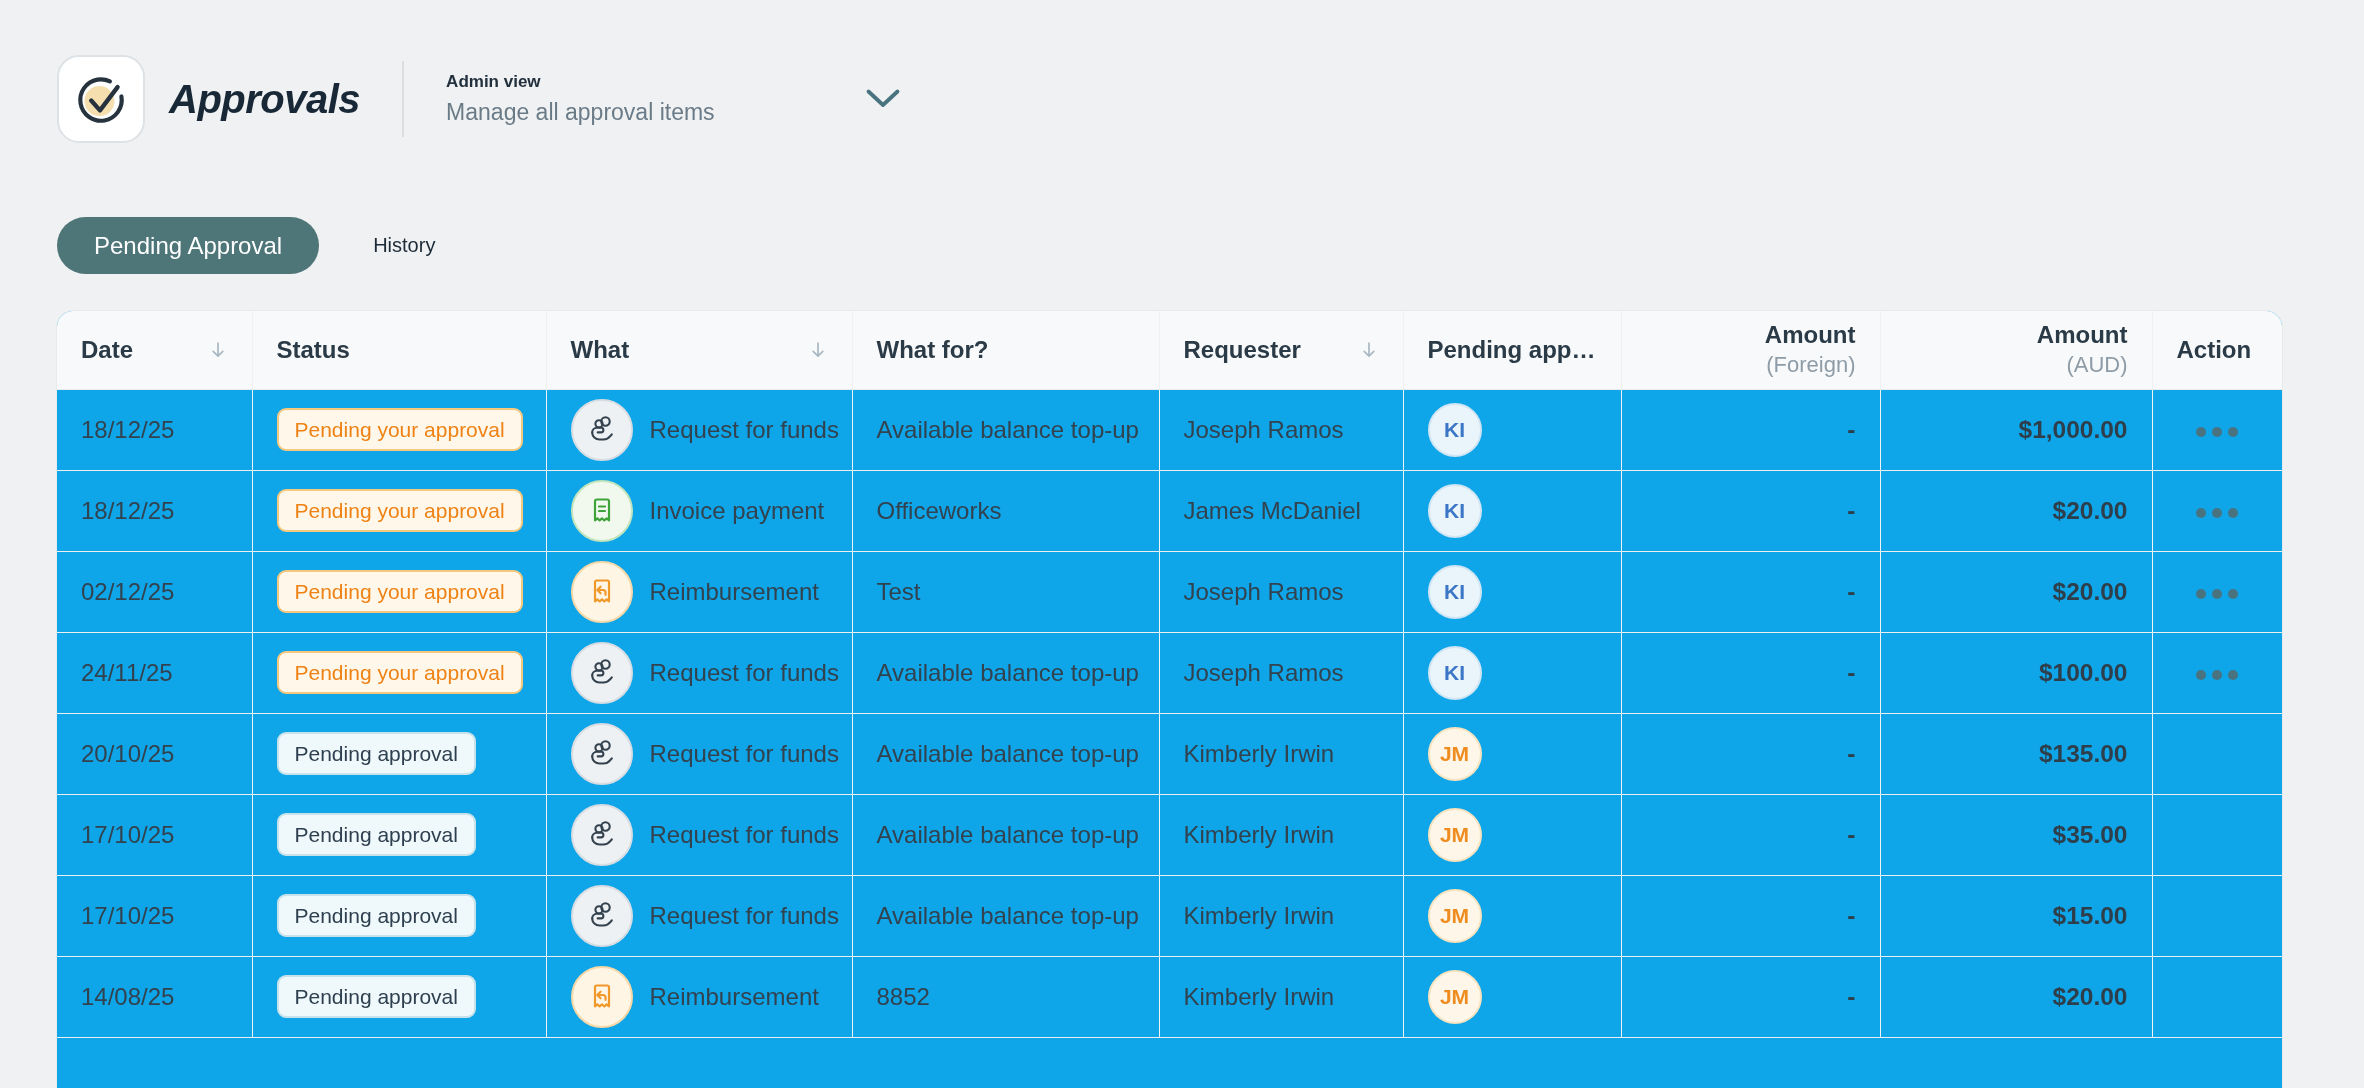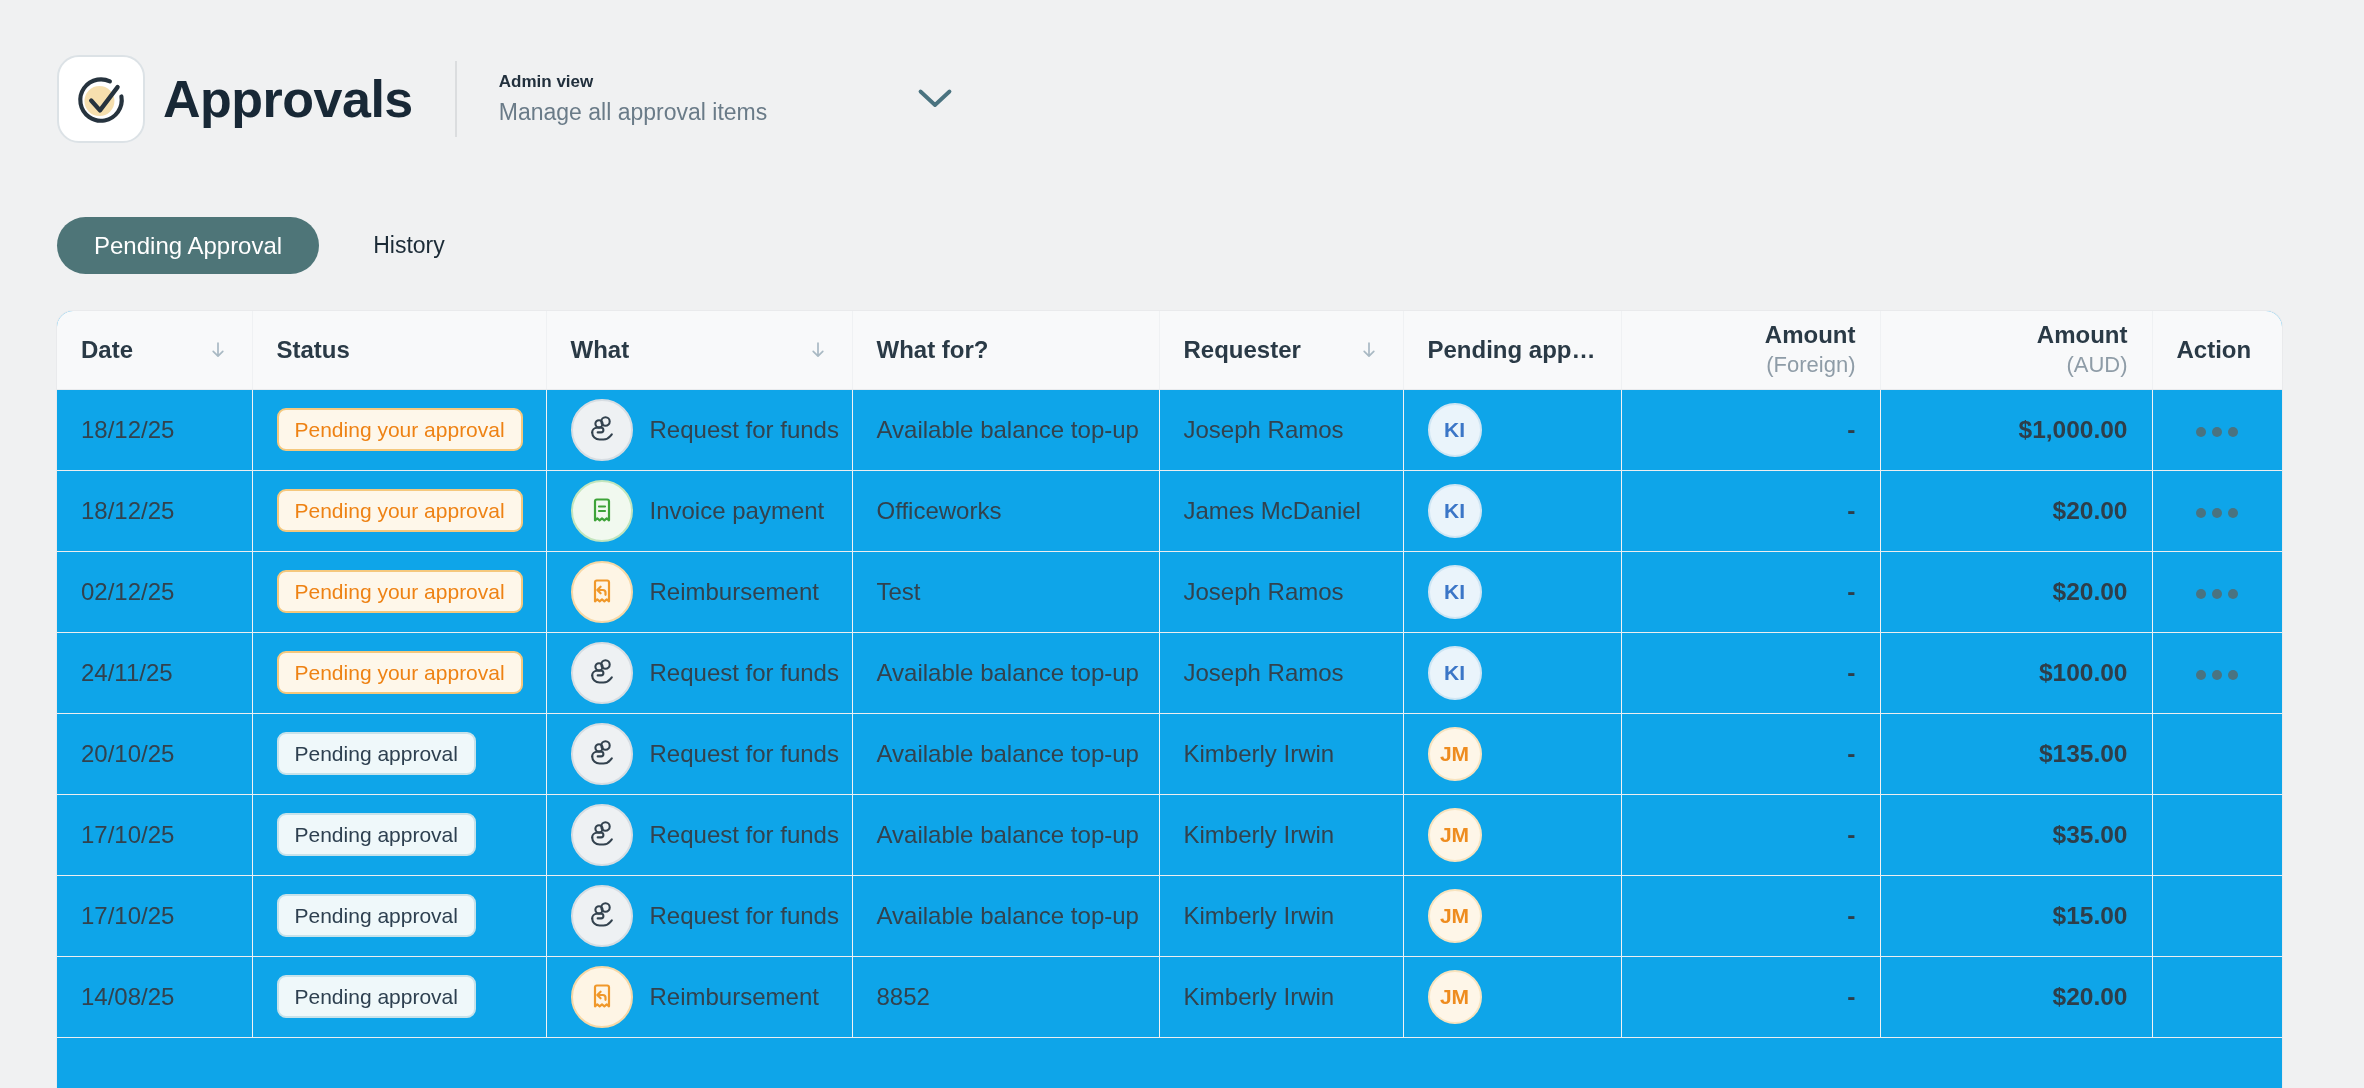--- a/index.html
+++ b/index.html
@@ -14,42 +14,42 @@
 
   
   .app-header { display:flex; align-items:center; }
   .logo-box {
     width:88px; height:88px; background:#FFFFFF;
     border:2px solid #DCE2E6; border-radius:22px;
     display:flex; align-items:center; justify-content:center;
     flex:0 0 auto;
   }
   .page-title {
-    font-size:52px; font-weight:700; color:#182836;
-    letter-spacing:-0.5px; margin-left:18px;
+    font-size:40px; font-weight:700; color:#182836;
+    letter-spacing:-0.5px; margin-left:24px;font-style:italic;
   }
   .header-divider {
     width:2px; height:76px; background:#DBDDDF; margin:0 42px; flex:0 0 auto;
   }
   .view-selector { display:flex; align-items:center; cursor:pointer; }
   .view-texts { display:flex; flex-direction:column; gap:7px; }
   .view-title { font-size:17px; font-weight:700; color:#22303D; }
   .view-subtitle { font-size:23px; color:#6A7B88; }
   .chevron { margin-left:150px; display:flex; align-items:center; }
 
   
   .tabs { display:flex; align-items:center; margin-top:74px; }
   .tab-pill {
     height:57px; padding:0 37px; border-radius:28.5px;
     background:#4E7578; color:#FFFFFF; font-size:24px;
     display:flex; align-items:center; border:none; cursor:pointer;
     font-family:inherit;
   }
   .tab-plain {
-    margin-left:54px; font-size:23px; color:#1C2B37; background:none;
+    margin-left:54px; font-size:20px; color:#1C2B37; background:none;
     border:none; cursor:pointer; font-family:inherit;
   }
 
   
   .table-card {
     margin-top:37px; width:2225px; height:777px;
     background:#0ea5e9; border-radius:16px 16px 0 0;
     overflow:hidden; box-shadow:0 0 0 1px rgba(20,40,60,0.03);
   }
   table { width:100%; border-collapse:collapse; table-layout:fixed; }

